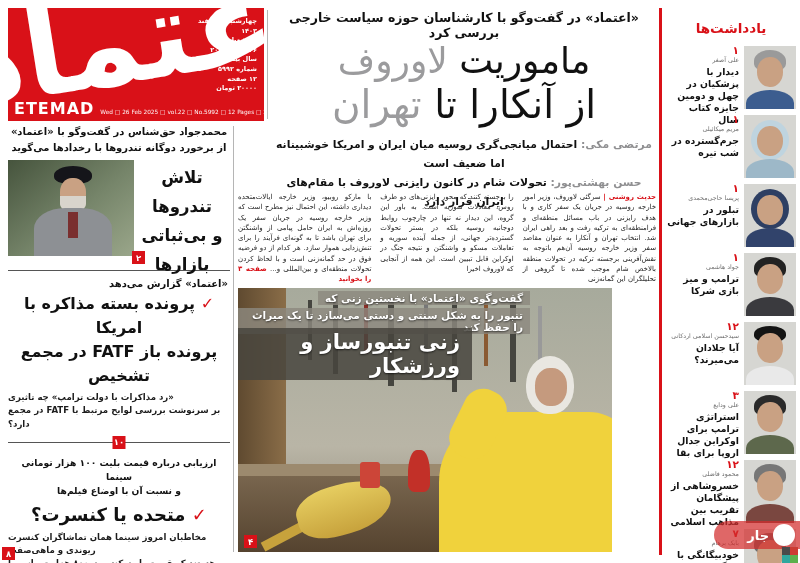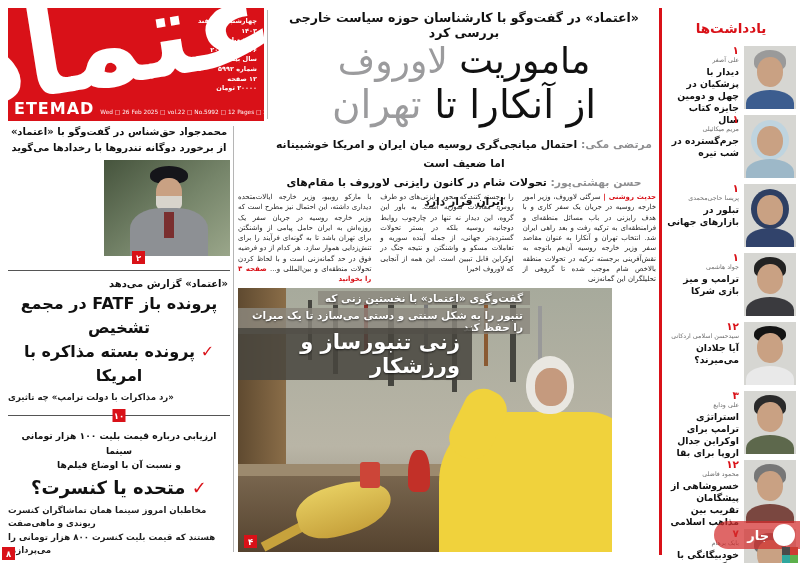--- a/index.html
+++ b/index.html
@@ -144,37 +144,43 @@
       <div><span class="bname">حسن بهشتی‌پور:</span> <span>تحولات شام در کانون رایزنی لاوروف با مقام‌های ایران قرار دارد</span></div>
     </div>
   </div>
 
   <div class="leftcol">
     <div class="iv-kicker">
       <div>محمدجواد حق‌شناس در گفت‌وگو با «اعتماد»</div>
       <div>از برخورد دوگانه تندروها با رخدادها می‌گوید</div>
     </div>
     <div class="iv-row">
+      <div class="iv-h">
+        <div>تلاش تندروها</div>
+        <div>و بی‌ثباتی</div>
+        <div>بازارها</div>
+      </div>
       <div class="ivphoto">
         <div class="beret"></div>
         <div class="face1"></div>
         <div class="beard"></div>
         <div class="suit"></div>
         <div class="tie"></div>
       </div>
       <div class="badge iv-badge">۲</div>
     </div>
     <hr class="sec-rule">
     <div class="rep-label">«اعتماد» گزارش می‌دهد</div>
     <div class="chk-h">
+      <div><span class="chk">✓</span> <span>پرونده بسته مذاکره با امریکا</span></div>
       <div>پرونده باز FATF در مجمع تشخیص</div>
-      <div><span class="chk">✓</span> <span>پرونده بسته مذاکره با امریکا</span></div>
     </div>
     <div class="sub">
       <div>«رد مذاکرات با دولت ترامپ» چه تاثیری</div>
+      <div>بر سرنوشت بررسی لوایح مرتبط با FATF در مجمع دارد؟</div>
     </div>
     <div class="divider">
       <div class="badge">۱۰</div>
     </div>
     <div class="kick">
       <div>ارزیابی درباره قیمت بلیت ۱۰۰ هزار تومانی سینما</div>
       <div>و نسبت آن با اوضاع فیلم‌ها</div>
     </div>
     <div class="chk-h cin-h">
       <span class="chk">✓</span> <span>متحده یا کنسرت؟</span>

